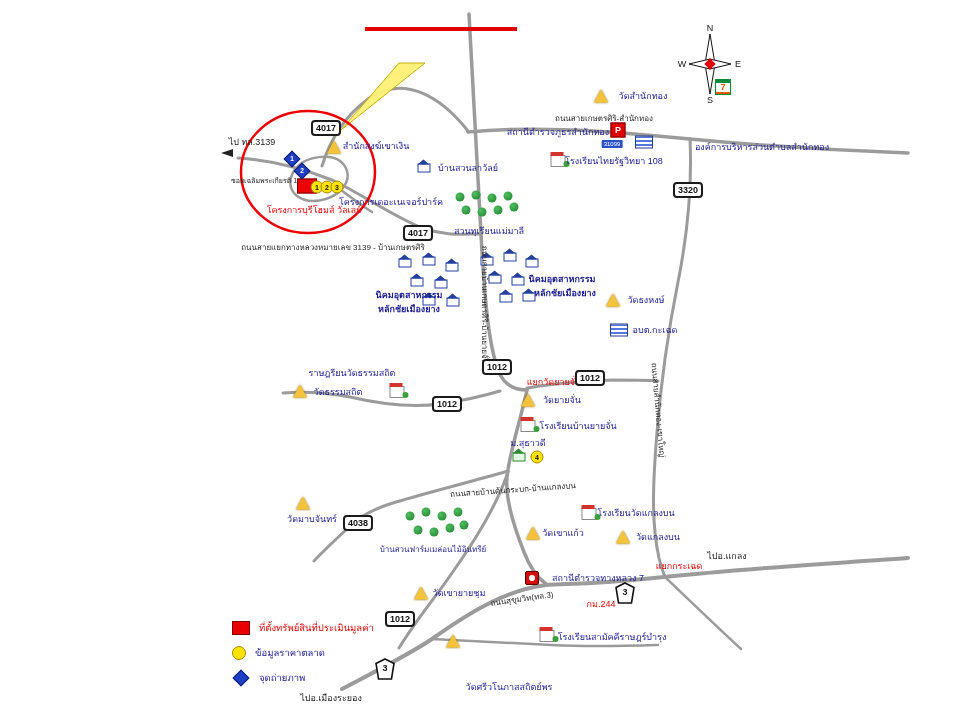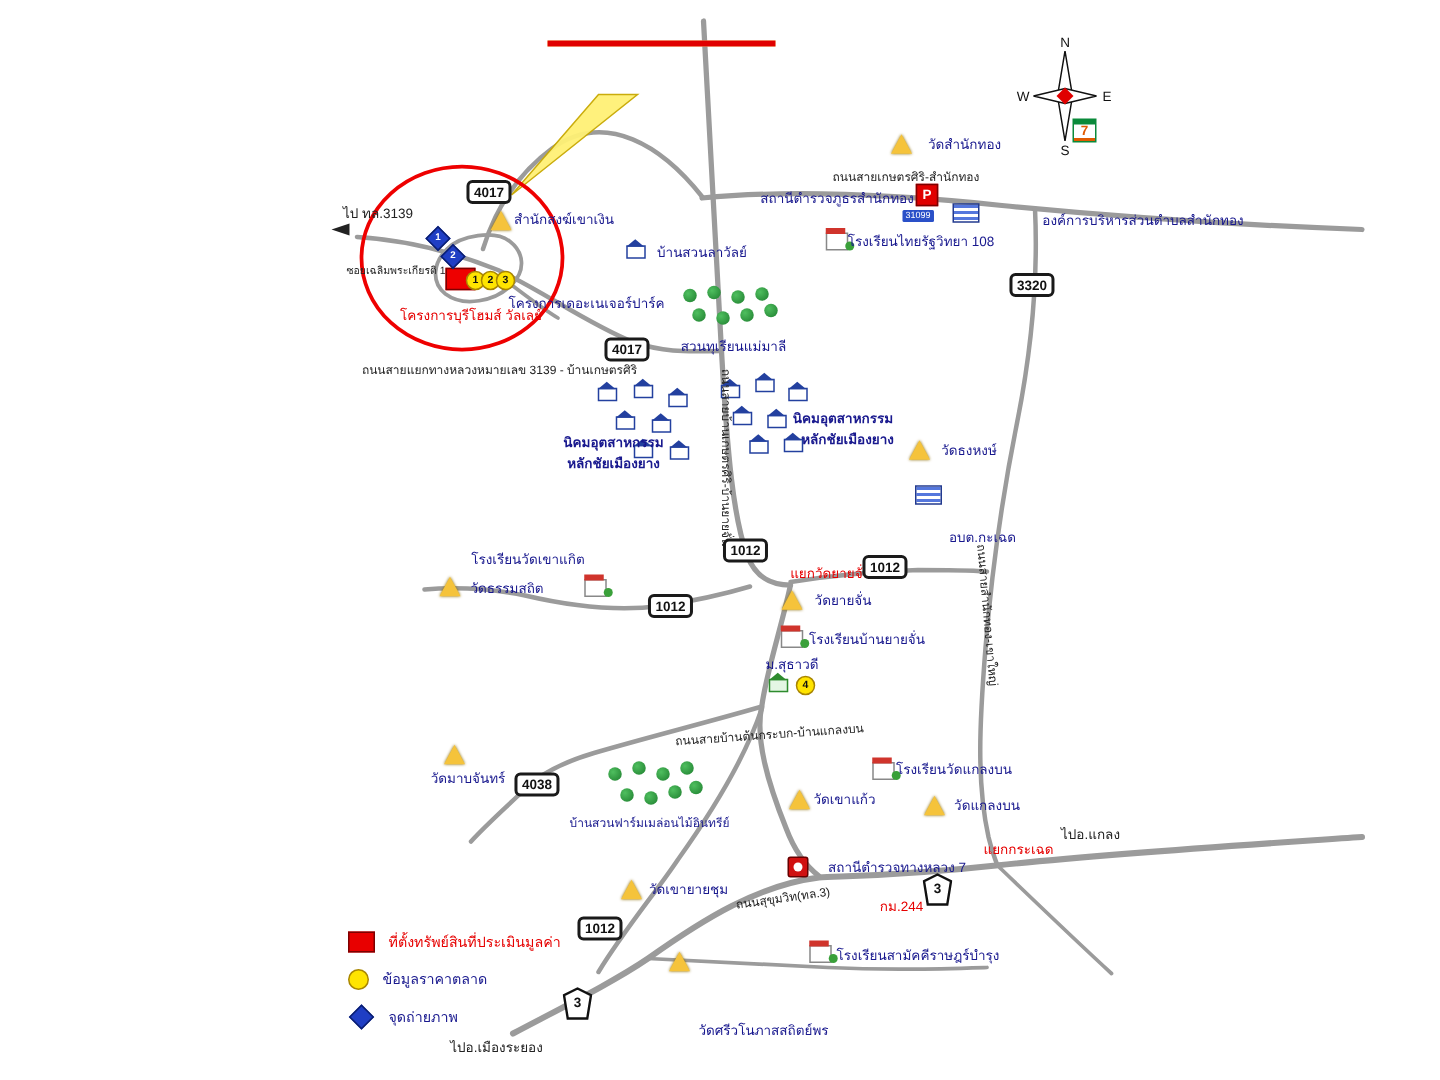--- a/index.html
+++ b/index.html
@@ -105,26 +105,26 @@
       <div class="map-label" style="left: 468px; top: 168px;">บ้านสวนลาวัลย์</div>
       <div class="map-label" style="left: 489px; top: 183px; margin-top: 48px;">สวนทุเรียนแม่มาลี</div>
       <div class="map-label" style="left: 391px; top: 202px;">โครงการเดอะเนเจอร์ปาร์ค</div>
       <div class="map-label" style="left: 333px; top: 247px; color: rgb(34, 34, 34); font-size: 8px;">ถนนสายแยกทางหลวงหมายเลข 3139 - บ้านเกษตรศิริ</div>
       <div class="map-label" style="left: 484px; top: 305px; color: rgb(34, 34, 34); font-size: 8px; transform: translate(-50%, -50%) rotate(90deg);">ถนนสายบ้านเกษตรศิริ-บ้านยายจั่น</div>
       <div class="map-label" style="left: 409px; top: 295px; font-weight: bold;">นิคมอุตสาหกรรม</div>
       <div class="map-label" style="left: 409px; top: 309px; font-weight: bold;">หลักชัยเมืองยาง</div>
       <div class="map-label" style="left: 562px; top: 279px; font-weight: bold;">นิคมอุตสาหกรรม</div>
       <div class="map-label" style="left: 565px; top: 293px; font-weight: bold;">หลักชัยเมืองยาง</div>
       <div class="map-label" style="left: 646px; top: 300px;">วัดธงหงษ์</div>
-      <div class="map-label" style="left: 655px; top: 330px; margin-top: 28px;">อบต.กะเฉด</div>
+      <div class="map-label" style="left: 655px; top: 330px;">อบต.กะเฉด</div>
       <div class="map-label" style="left: 658px; top: 410px; color: rgb(34, 34, 34); font-size: 8px; transform: translate(-50%, -50%) rotate(85deg);">ถนนสายสำนักทอง-เขาใหญ่</div>
       <div class="map-label" style="left: 554px; top: 382px; color: rgb(230, 0, 0);">แยกวัดยายจั่น</div>
       <div class="map-label" style="left: 562px; top: 400px;">วัดยายจั่น</div>
       <div class="map-label" style="left: 578px; top: 426px;">โรงเรียนบ้านยายจั่น</div>
-      <div class="map-label" style="left: 352px; top: 373px;">โรงเรียนวัดเขาแกิต</div>
+      <div class="map-label" style="left: 352px; top: 373px;">ราษฎรียนวัดธรรมสถิต</div>
       <div class="map-label" style="left: 338px; top: 392px;">วัดธรรมสถิต</div>
       <div class="map-label" style="left: 528px; top: 443px;">ม.สุธาวดี</div>
       <div class="map-label" style="left: 312px; top: 519px;">วัดมาบจันทร์</div>
       <div class="map-label" style="left: 513px; top: 490px; color: rgb(34, 34, 34); font-size: 8px; transform: translate(-50%, -50%) rotate(-4deg);">ถนนสายบ้านต้นกระบก-บ้านแกลงบน</div>
       <div class="map-label" style="left: 433px; top: 549px; font-size: 8px;">บ้านสวนฟาร์มเมล่อนไม้อินทรีย์</div>
       <div class="map-label" style="left: 563px; top: 533px;">วัดเขาแก้ว</div>
       <div class="map-label" style="left: 636px; top: 513px;">โรงเรียนวัดแกลงบน</div>
       <div class="map-label" style="left: 658px; top: 537px;">วัดแกลงบน</div>
       <div class="map-label" style="left: 679px; top: 566px; color: rgb(230, 0, 0);">แยกกระเฉด</div>
       <div class="map-label" style="left: 727px; top: 556px; color: rgb(34, 34, 34);">ไปอ.แกลง</div>

